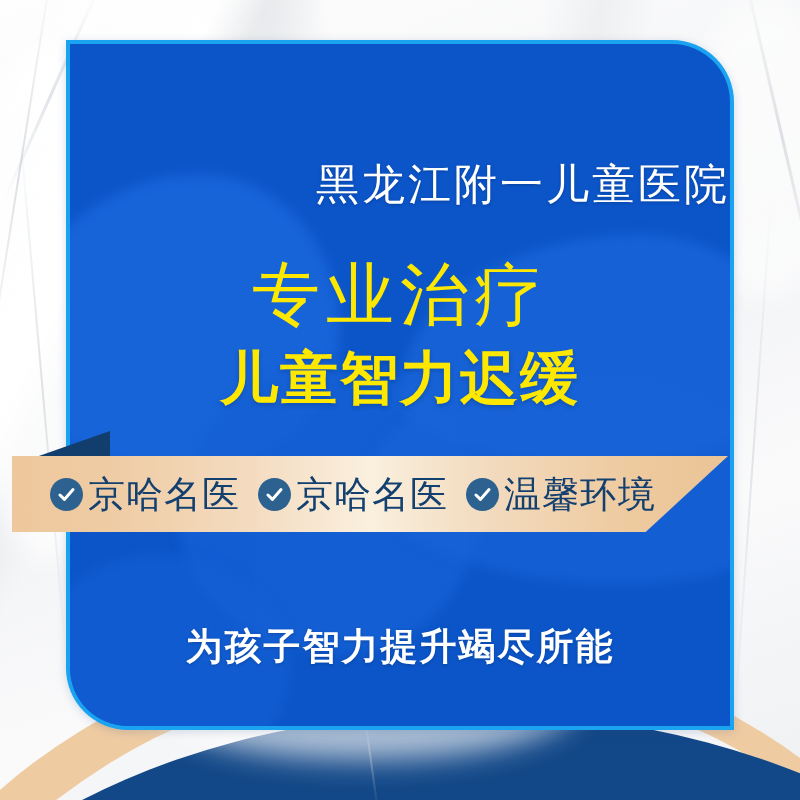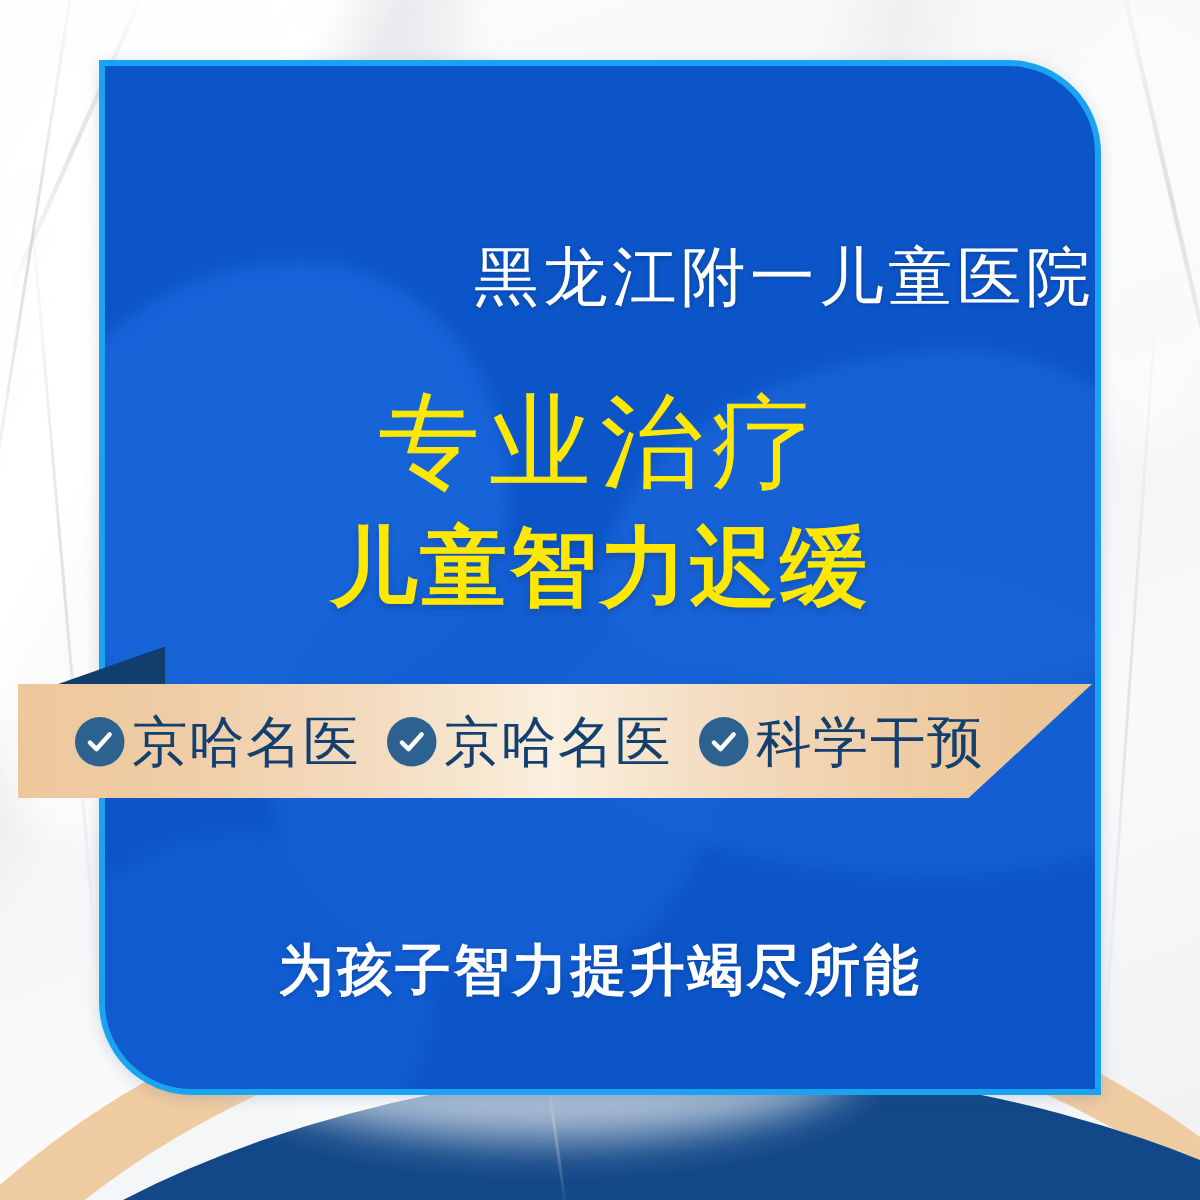--- a/index.html
+++ b/index.html
@@ -195,17 +195,17 @@
           </svg>
         </span>
         <span class="ribbon-label">京哈名医</span>
       </div>
       <div class="ribbon-item">
         <span class="check-icon">
           <svg width="21" height="21" viewBox="0 0 24 24" aria-hidden="true">
             <path d="M4.5 12.6 L9.6 17.6 L19.5 6.4" fill="none" stroke="#ffffff" stroke-width="3.4" stroke-linecap="round" stroke-linejoin="round"></path>
           </svg>
         </span>
-        <span class="ribbon-label">科学干预</span>
+        <span class="ribbon-label">温馨环境</span>
       </div>
     </div>
 
 </div>
 
 </body></html>

